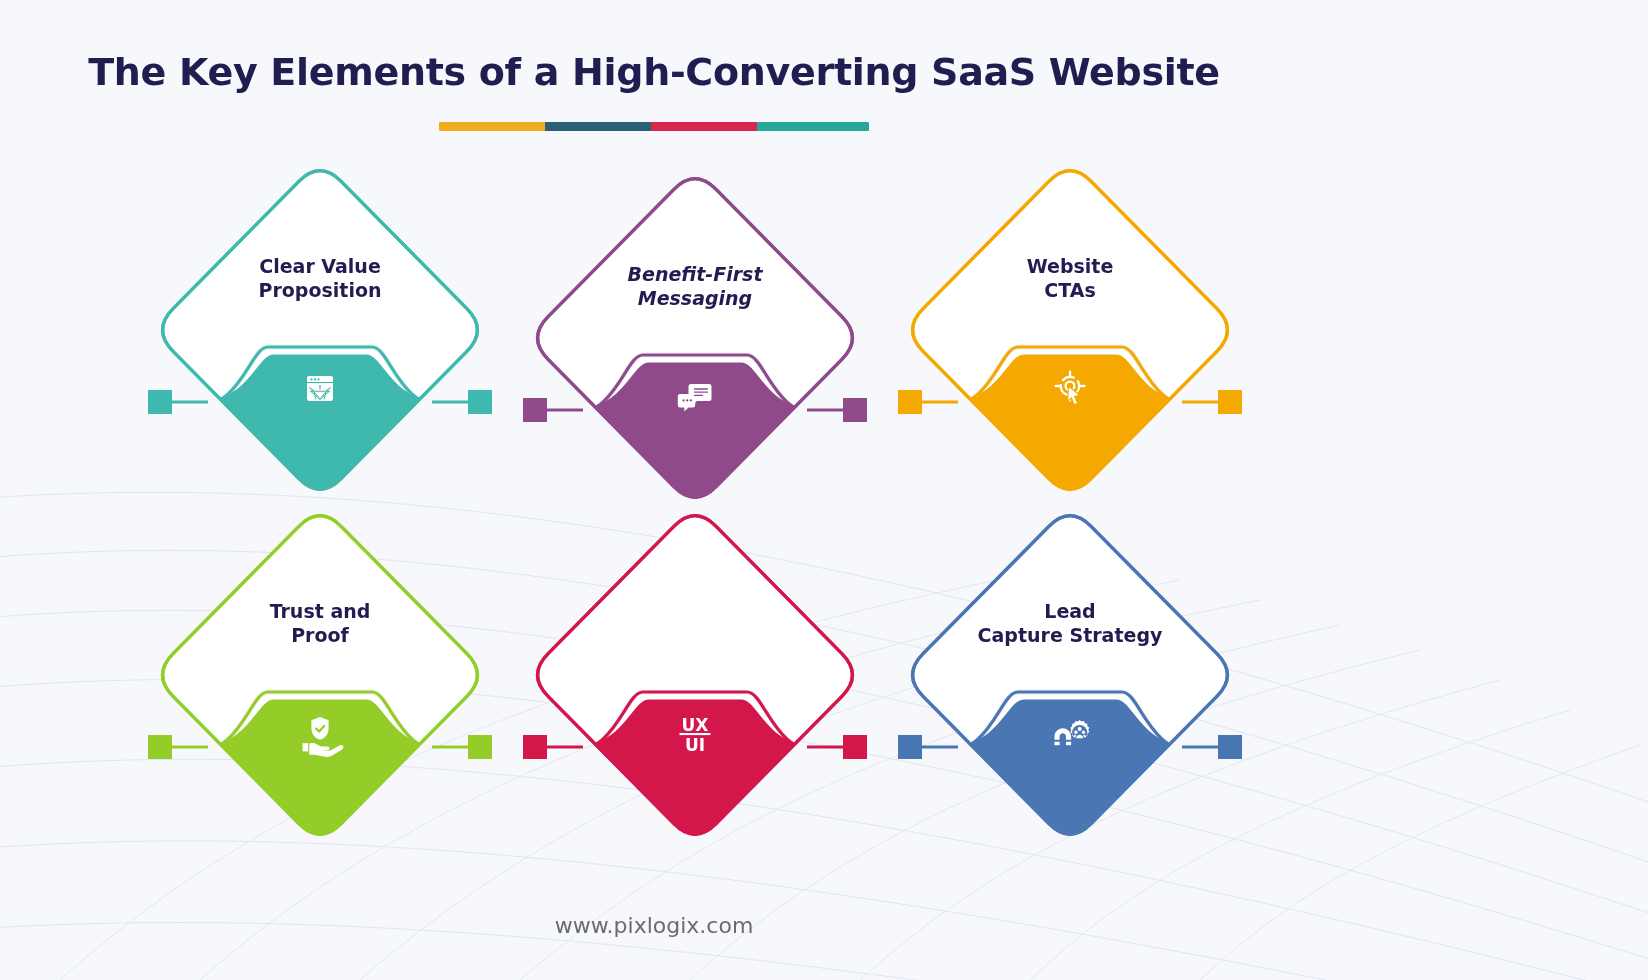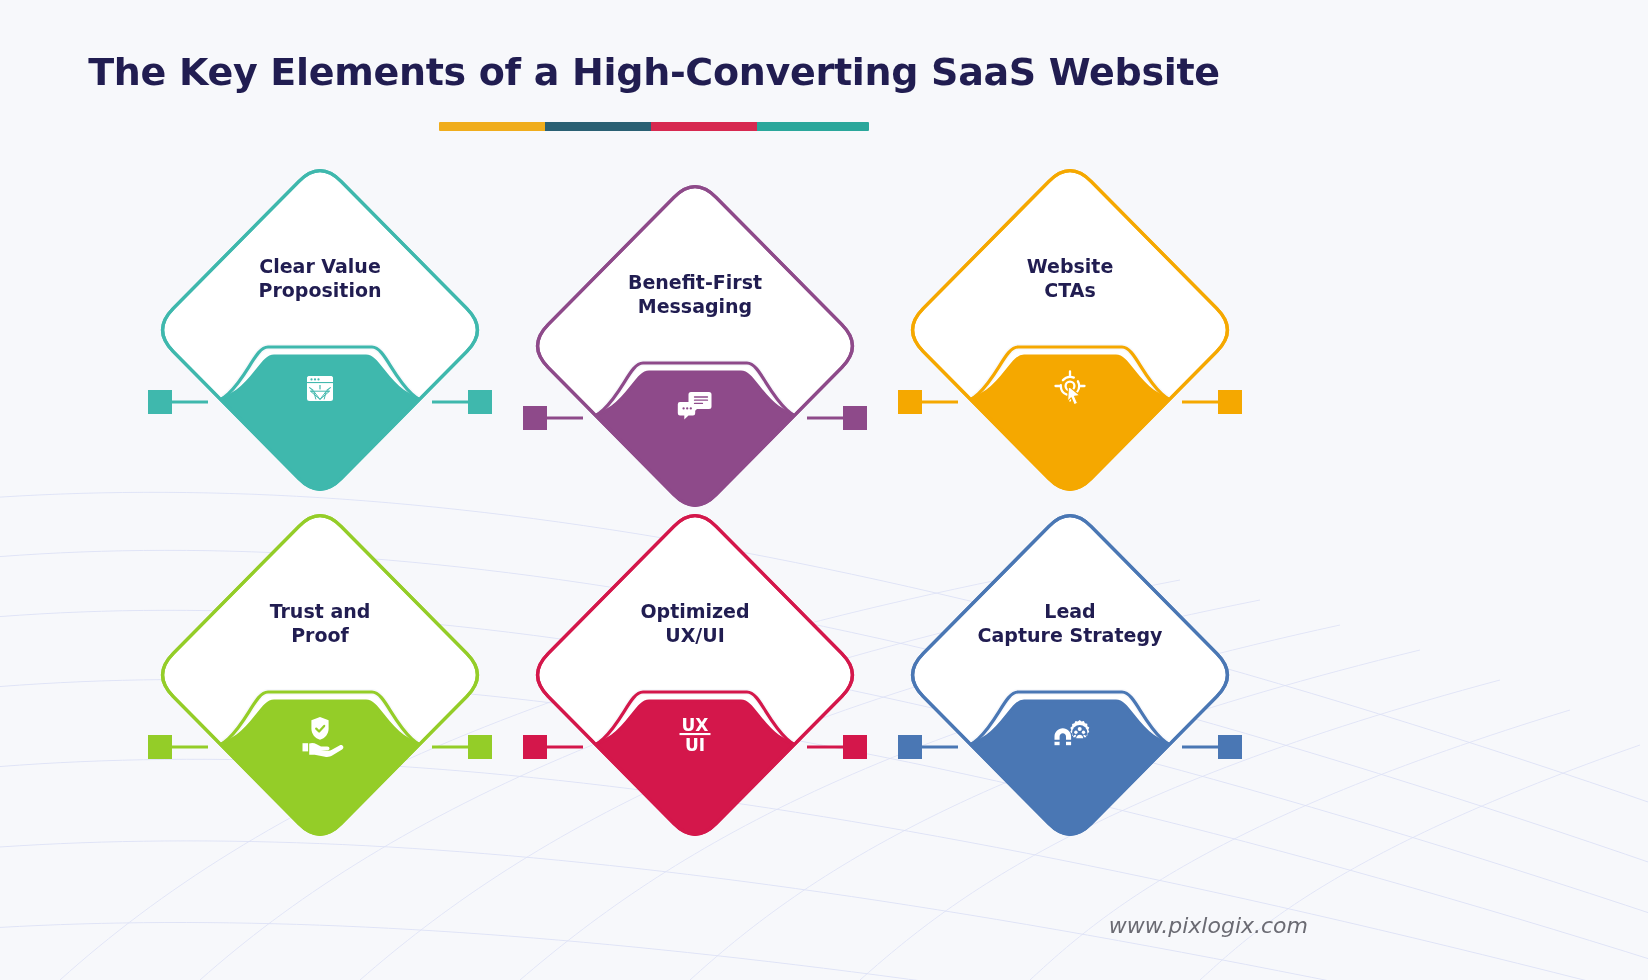--- a/index.html
+++ b/index.html
@@ -48,22 +48,21 @@
     font-weight:bold;
     line-height:1.27;
     font-family:"DejaVu Sans", sans-serif;
     white-space:pre-line;
     pointer-events:none;
   }
   .label.wide { width:460px; left:-40px; }
 
   .footer {
     position:absolute; bottom:42px; left:0; width:100%;
-    text-align:right;
-    font-style:italic;
+    text-align:center;
     font-size:22px;
     color:#6b6b73;
     font-family:"DejaVu Sans", sans-serif;
   }
 </style>
 </head>
 <body>
 
 <svg id="bg-lines" viewBox="0 0 1648 980">
   <g fill="none" stroke="#d8ddf5" stroke-width="1" opacity="0.75">
@@ -144,21 +143,21 @@
         <path d="M14.5 27.2 h19 l-9.5 8.2 z" fill="#fff" stroke="#43b9ae" stroke-width="1"></path>
       </g>
       <g fill="none" stroke="#43b9ae" stroke-width="1">
         <path d="M14.5 27.2 l3.2 0 2.2 8.2 M33.5 27.2 l-3.2 0 -2.2 8.2 M17.7 27.2 l6.3 8.2 M30.3 27.2 l-6.3 8.2"></path>
       </g>
     </g>
   </svg>
         <div class="label wide">Clear Value
 Proposition</div>
       </div>
-      <div class="cell" style="left: 505px; top: 16px;">
+      <div class="cell" style="left: 505px; top: 8px; font-style: italic;">
   <svg viewBox="0 0 380 360" xmlns="http://www.w3.org/2000/svg">
     <defs>
       <clipPath id="clip1">
               <path d="M 211.0873123622969 31.33835179518138 L 336.91268763770313 158.66164820481862 Q 358 180 336.91268763770313 201.33835179518138 L 211.0873123622969 328.6616482048186 Q 190 350 168.9126876377031 328.6616482048186 L 43.0873123622969 201.33835179518138 Q 22 180 43.0873123622969 158.66164820481862 L 168.9126876377031 31.33835179518138 Q 190 10 211.0873123622969 31.33835179518138 Z"></path>
             </clipPath>
     </defs>
 
     <rect x="18" y="240" width="24" height="24" fill="#8e4a8a"></rect>
     <rect x="338" y="240" width="24" height="24" fill="#8e4a8a"></rect>
     <path d="M 42 252 H 78" stroke="#8e4a8a" stroke-width="3.2" fill="none"></path>
@@ -312,22 +311,20 @@
 
     <g transform="translate(166, 214)">
 
       <g fill="#ffffff" font-family="'DejaVu Sans',sans-serif" font-weight="bold" text-anchor="middle">
         <text x="24" y="21.5" font-size="17">UX</text>
         <rect x="8.5" y="24" width="31" height="2.1"></rect>
         <text x="24" y="42" font-size="17">UI</text>
       </g>
     </g>
   </svg>
-        <div class="label">Optimized
-UX/UI</div>
       </div>
       <div class="cell" style="left: 880px; top: 345px;">
   <svg viewBox="0 0 380 360" xmlns="http://www.w3.org/2000/svg">
     <defs>
       <clipPath id="clip5">
               <path d="M 211.0873123622969 31.33835179518138 L 336.91268763770313 158.66164820481862 Q 358 180 336.91268763770313 201.33835179518138 L 211.0873123622969 328.6616482048186 Q 190 350 168.9126876377031 328.6616482048186 L 43.0873123622969 201.33835179518138 Q 22 180 43.0873123622969 158.66164820481862 L 168.9126876377031 31.33835179518138 Q 190 10 211.0873123622969 31.33835179518138 Z"></path>
             </clipPath>
     </defs>
 
     <rect x="18" y="240" width="24" height="24" fill="#4a77b4"></rect>

